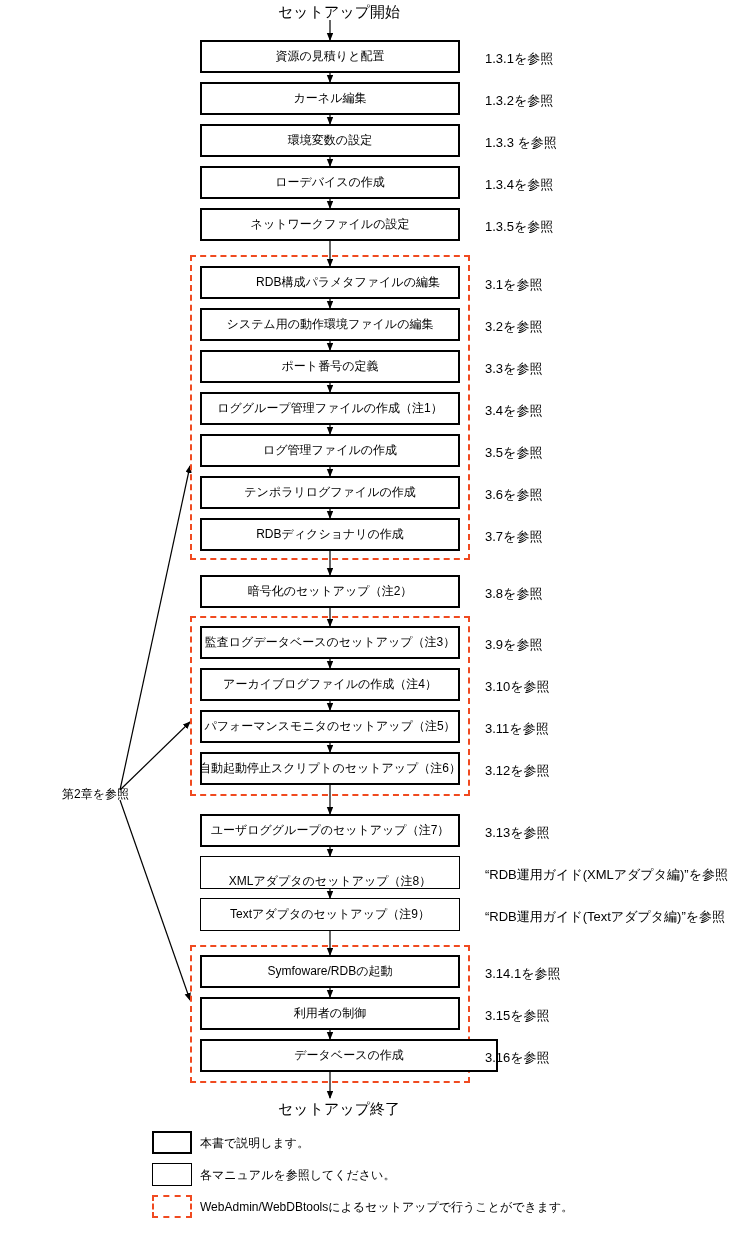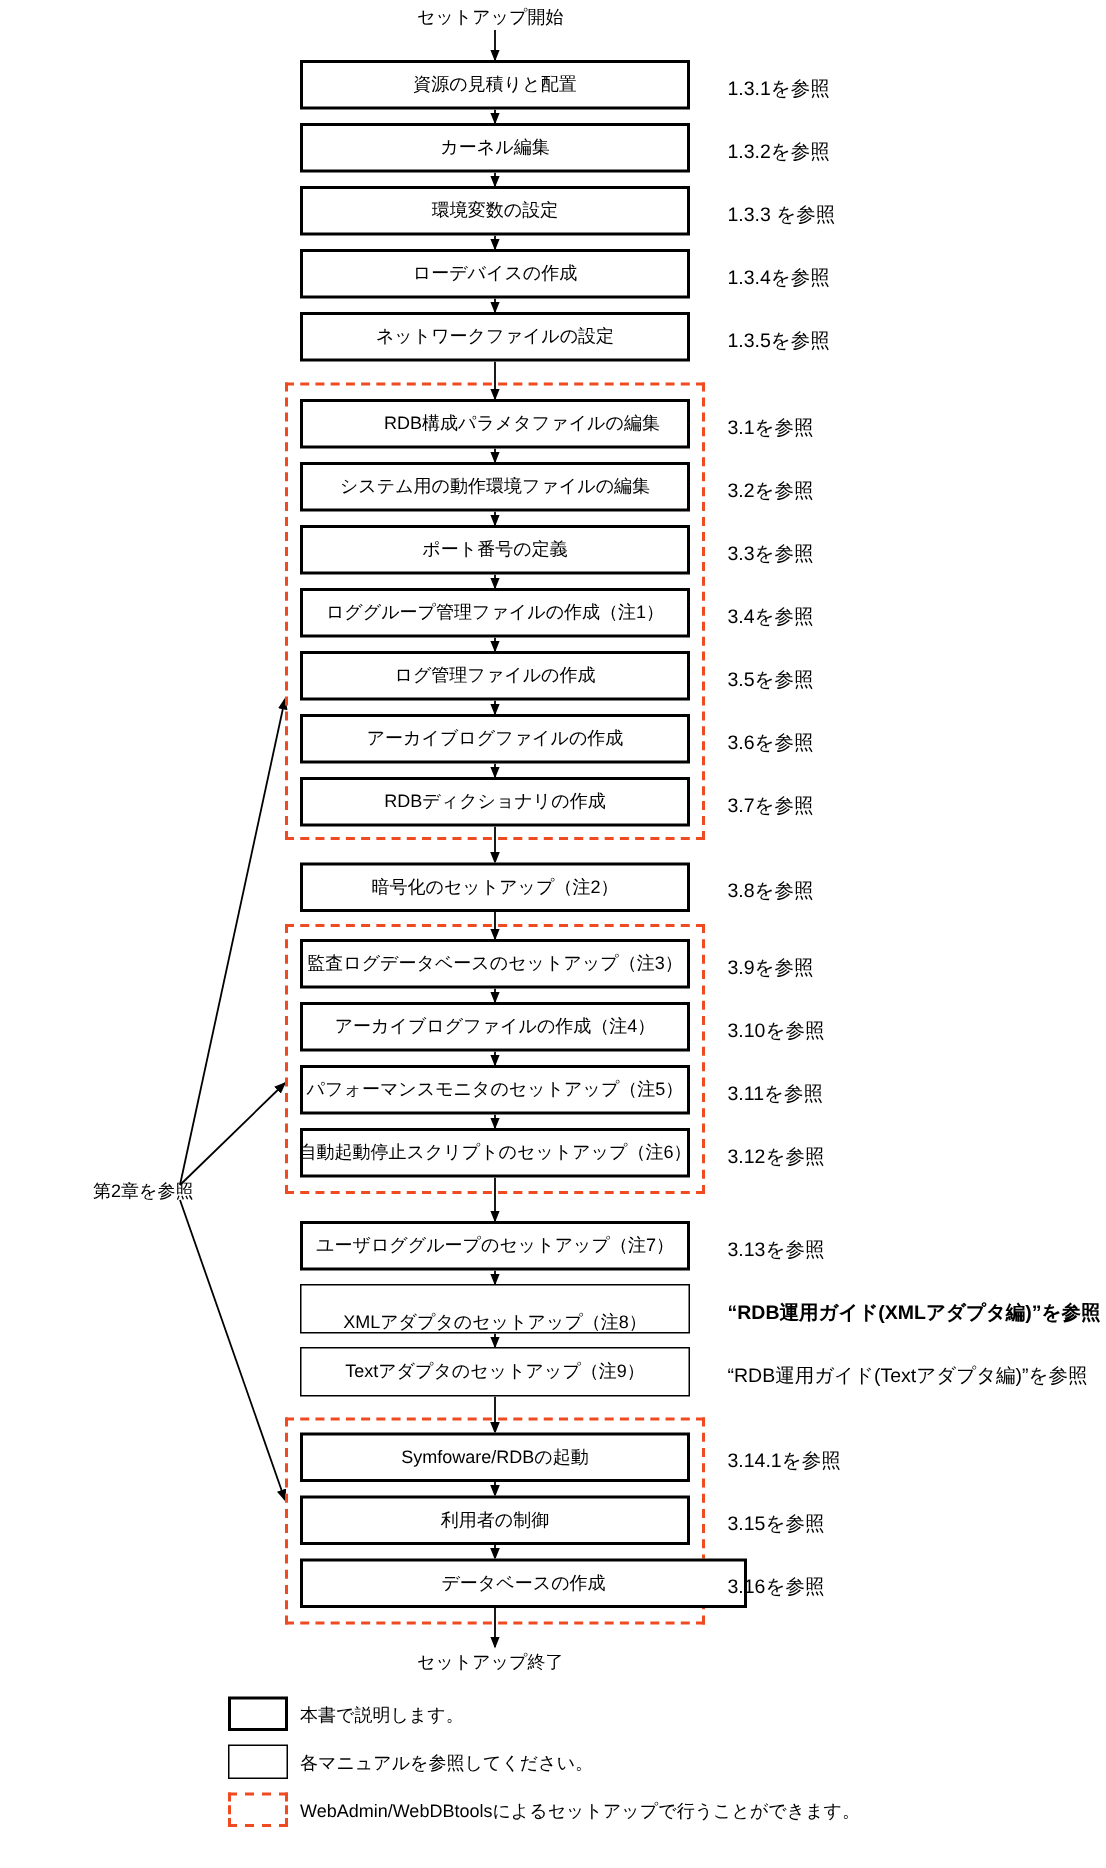--- a/index.html
+++ b/index.html
@@ -41,21 +41,21 @@
     border: 1px solid #000000;
   }
   .ref {
     position: absolute;
     font-size: 13px;
     white-space: nowrap;
     color: #000000;
   }
   .caption {
     position: absolute;
-    font-size: 12px;
+    font-size: 15px;
     white-space: nowrap;
     color: #000000;
   }
   .dashgroup {
     position: absolute;
     box-sizing: border-box;
     border: 2px dashed #f04a20;
     pointer-events: none;
   }
   .legend-box {
@@ -170,21 +170,21 @@
     <span>ロググループ管理ファイルの作成（注1）</span>
   </div>
 <div class="ref" style="left:485px; top:402px;">3.4を参照</div>
 
 <div class="node thick" style="left:200px; top:434px; width:260px; height:33px;">
     <span>ログ管理ファイルの作成</span>
   </div>
 <div class="ref" style="left:485px; top:444px;">3.5を参照</div>
 
 <div class="node thick" style="left:200px; top:476px; width:260px; height:33px;">
-    <span>アーカイブログファイルの作成</span>
+    <span>テンポラリログファイルの作成</span>
   </div>
 <div class="ref" style="left:485px; top:486px;">3.6を参照</div>
 
 <div class="node thick" style="left:200px; top:518px; width:260px; height:33px;">
     <span>RDBディクショナリの作成</span>
   </div>
 <div class="ref" style="left:485px; top:528px;">3.7を参照</div>
 
 <div class="node thick" style="left:200px; top:575px; width:260px; height:33px;">
     <span>暗号化のセットアップ（注2）</span>
@@ -212,21 +212,21 @@
 <div class="ref" style="left:485px; top:762px;">3.12を参照</div>
 
 <div class="node thick" style="left:200px; top:814px; width:260px; height:33px;">
     <span>ユーザロググループのセットアップ（注7）</span>
   </div>
 <div class="ref" style="left:485px; top:824px;">3.13を参照</div>
 
 <div class="node thin" style="left:200px; top:856px; width:260px; height:33px;align-items:flex-end;">
     <span>XMLアダプタのセットアップ（注8）</span>
   </div>
-<div class="ref" style="left:485px; top:866px;font-weight:bold;">“RDB運用ガイド(XMLアダプタ編)”を参照</div>
+<div class="ref" style="left:485px; top:866px;">“RDB運用ガイド(XMLアダプタ編)”を参照</div>
 
 <div class="node thin" style="left:200px; top:898px; width:260px; height:33px;">
     <span>Textアダプタのセットアップ（注9）</span>
   </div>
 <div class="ref" style="left:485px; top:908px;">“RDB運用ガイド(Textアダプタ編)”を参照</div>
 
 <div class="node thick" style="left:200px; top:955px; width:260px; height:33px;">
     <span>Symfoware/RDBの起動</span>
   </div>
 <div class="ref" style="left:485px; top:965px;">3.14.1を参照</div>

